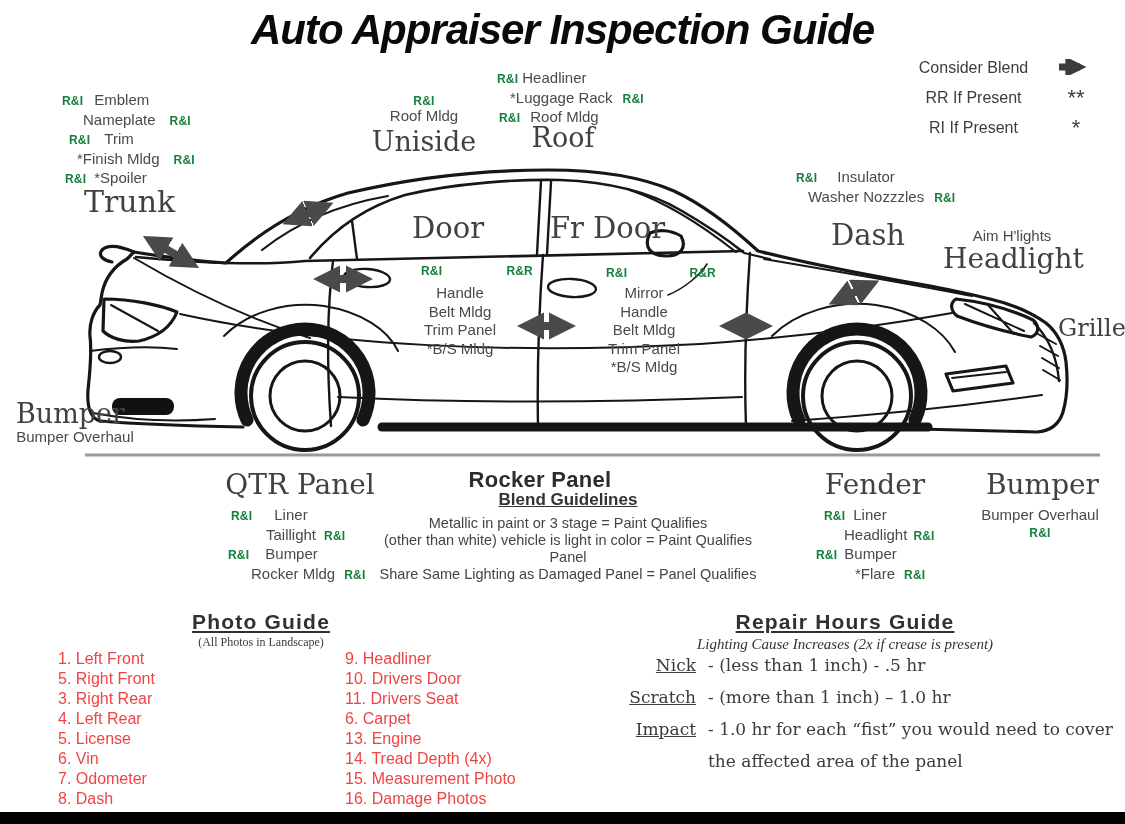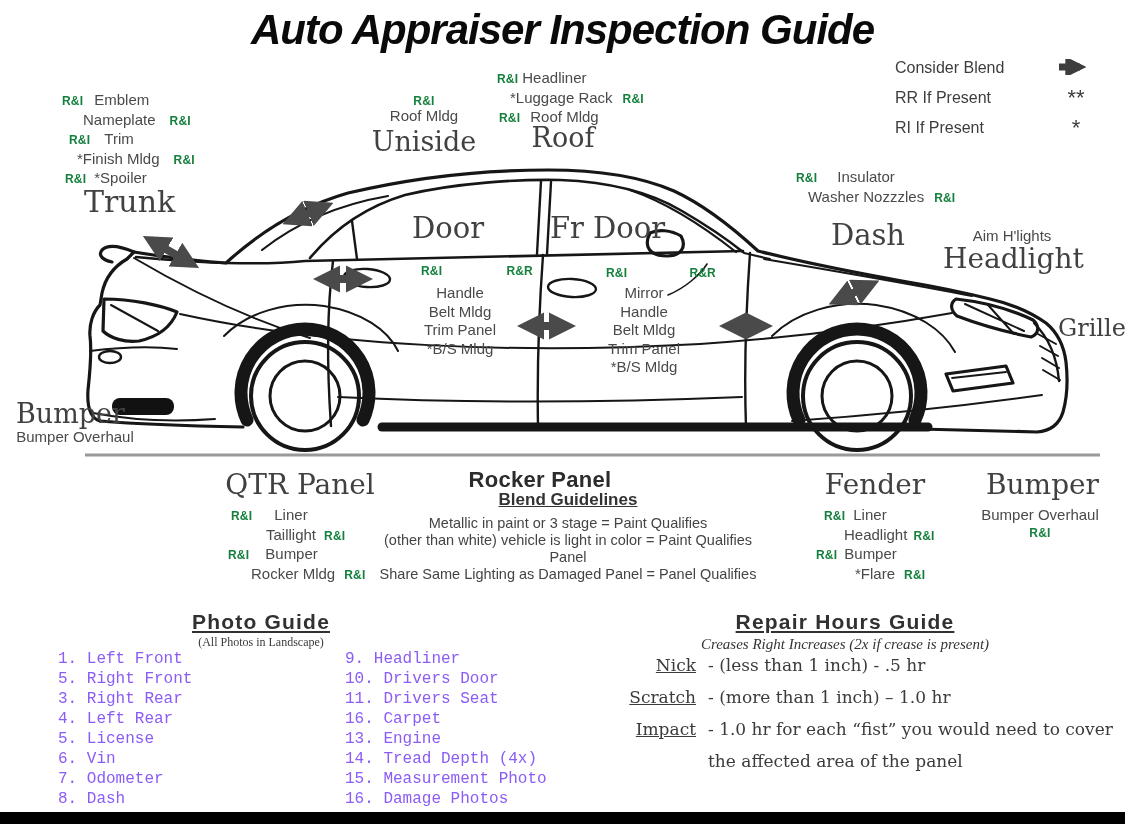--- a/index.html
+++ b/index.html
@@ -11,27 +11,27 @@
   .ctr{text-align:center;}
   .serif{font-family:"DejaVu Serif",serif;color:#414141;}
   .sm{font-size:15px;color:#4a4a4a;line-height:18.5px;}
   .rni{font-weight:bold;font-size:12px;color:#15803d;font-family:"Liberation Sans",sans-serif;letter-spacing:.2px;}
   .title{
     left:0;top:6px;width:1125px;text-align:center;
     font-size:42px;font-weight:bold;font-style:italic;color:#0a0a0a;
     letter-spacing:-1px;transform:scaleY(1.02);
   }
   .legend-row{display:flex;align-items:center;height:30px;font-size:16px;color:#3d3d3d;}
-  .legend-row .lab{flex:1;text-align:left;}
+  .legend-row .lab{flex:1;text-align:center;}
   .legend-row .sym{width:48px;text-align:center;font-size:22px;color:#3d3d3d;}
   .gbig{font-weight:bold;font-size:21px;letter-spacing:1.2px;color:#313131;text-decoration:underline;}
   .rocker{font-weight:bold;font-size:22px;color:#2c2c2c;letter-spacing:.3px;margin-top:40px;}
   .blend-h{font-weight:bold;font-size:17px;color:#333;text-decoration:underline;}
   .blend-l{font-size:14.5px;line-height:17px;color:#444;}
-  .plist{font-family:Liberation Mono, monospace;font-size:16px;line-height:20px;color:#8b5cf6;}
+  .plist{font-family:Liberation Sans, sans-serif;font-size:16px;line-height:20px;color:#ef4444;}
   .psub{font-family:"Liberation Serif",serif;font-size:12px;color:#3b3b3b;}
   .rsub{font-family:"Liberation Serif",serif;font-style:italic;font-size:15px;color:#333;}
   .rrow{display:grid;grid-template-columns:106px auto;column-gap:12px;margin-bottom:13px;
         font-family:"DejaVu Serif",serif;font-size:17px;color:#3b3b3b;line-height:19px;}
   .rrow .term{text-align:right;text-decoration:underline;}
   .flexline{display:flex;align-items:baseline;}
   .botbar{left:0;top:812px;width:1125px;height:12px;background:#000;}
 </style>
 </head>
 <body>
@@ -317,29 +317,29 @@
   <div>4. Left Rear</div>
   <div>5. License</div>
   <div>6. Vin</div>
   <div>7. Odometer</div>
   <div>8. Dash</div>
 </div>
 <div class="abs plist" style="left:345px;top:649px;">
   <div>9. Headliner</div>
   <div>10. Drivers Door</div>
   <div>11. Drivers Seat</div>
-  <div>16. Carpet</div>
+  <div>6. Carpet</div>
   <div>13. Engine</div>
   <div>14. Tread Depth (4x)</div>
   <div>15. Measurement Photo</div>
   <div>16. Damage Photos</div>
 </div>
 
 <div class="abs ctr gbig" style="left:720px;top:610px;width:250px;">Repair Hours Guide</div>
-<div class="abs ctr rsub" style="left:695px;top:636px;width:300px;">Creases Right Increases (2x if crease is present)</div>
+<div class="abs ctr rsub" style="left:695px;top:636px;width:300px;">Lighting Cause Increases (2x if crease is present)</div>
 <div class="abs" style="left:590px;top:656px;">
   <div class="rrow">
     <span class="term">Nick</span>
     <span class="desc">- (less than 1 inch) - .5 hr</span>
   </div>
   <div class="rrow">
     <span class="term">Scratch</span>
     <span class="desc">- (more than 1 inch) – 1.0 hr</span>
   </div>
   <div class="rrow">

